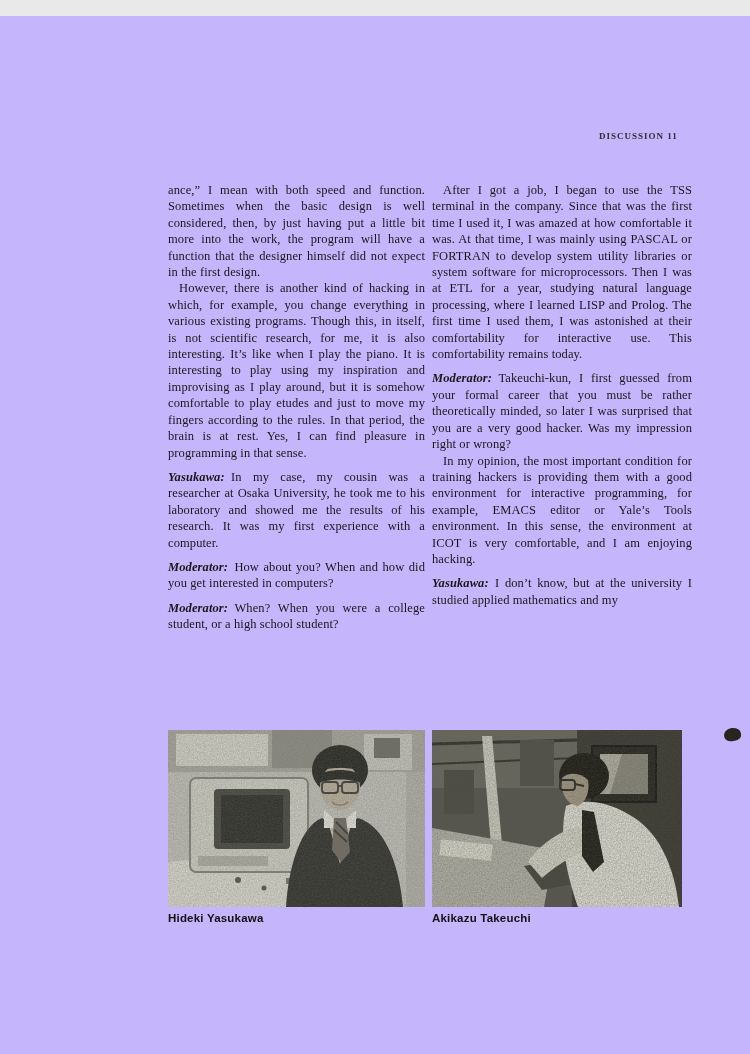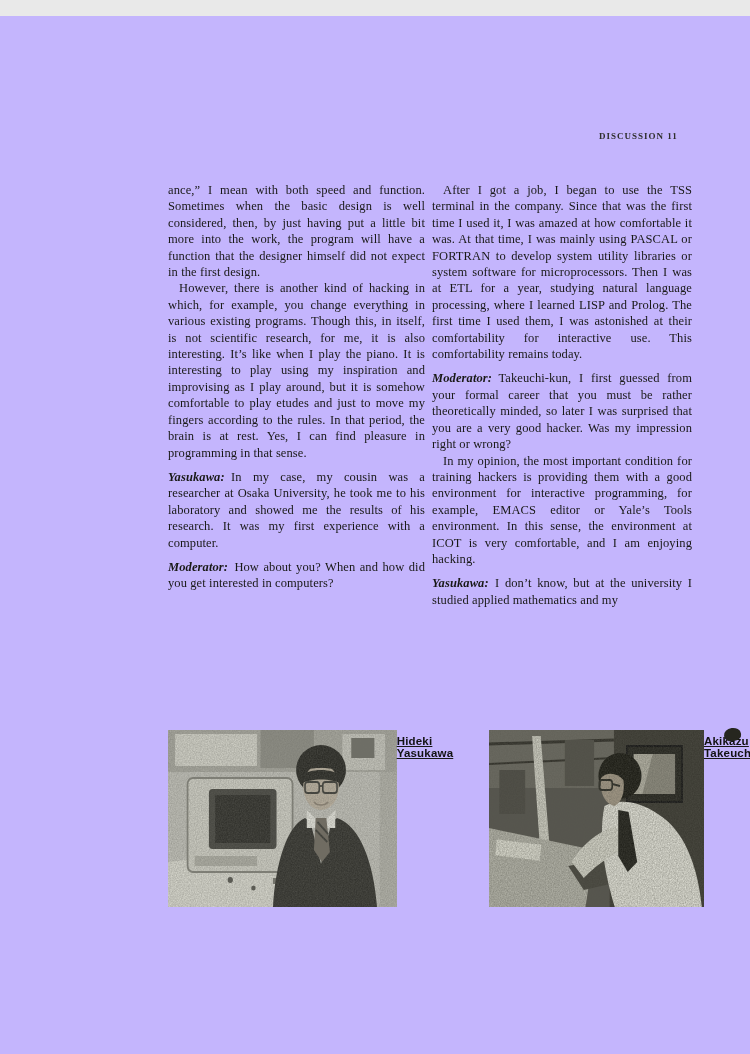--- a/index.html
+++ b/index.html
@@ -24,21 +24,21 @@
   }
   .col.right{width:260px;flex:0 0 260px;}
   p.para{margin:0;}
   p.para.indent{text-indent:11px;}
   p.para.spaced{margin-top:8px;}
   .speaker{font-weight:700;font-style:italic;}
   .photos{
     position:absolute;left:168px;top:714px;width:524px;
     display:flex;gap:7px;
   }
-  .photo-block{display:flex;text-decoration:underline;}
+  .photo-block{display:flex;flex-direction:column;}
   .photo{display:block;width:257px;height:177px;background:#9a9a94;}
   .photo.right{width:250px;}
   .caption{
     margin-top:5px;
     font-family:"Liberation Sans",sans-serif;font-weight:700;
     font-size:11.5px;letter-spacing:0.2px;color:#121212;
   }
   .ink-smudge{
     position:absolute;left:724px;top:712px;width:17px;height:13px;
     background:#26261f;border-radius:55% 55% 45% 45%;
@@ -51,20 +51,21 @@
 <div class="page">
 
   <div class="running-head">DISCUSSION 11</div>
 
   <div class="columns">
     <div class="col left">
         <p class="para">ance,” I mean with both speed and function. Sometimes when the basic design is well considered, then, by just having put a little bit more into the work, the program will have a function that the designer himself did not expect in the first design.</p>
         <p class="para indent">However, there is another kind of hacking in which, for example, you change everything in various existing programs. Though this, in itself, is not scientific research, for me, it is also interesting. It’s like when I play the piano. It is interesting to play using my inspiration and improvising as I play around, but it is somehow comfortable to play etudes and just to move my fingers according to the rules. In that period, the brain is at rest. Yes, I can find pleasure in programming in that sense.</p>
         <p class="para spaced"><span class="speaker">Yasukawa:</span> In my case, my cousin was a researcher at Osaka University, he took me to his laboratory and showed me the results of his research. It was my first experience with a computer.</p>
         <p class="para spaced"><span class="speaker">Moderator:</span> How about you? When and how did you get interested in computers?</p>
+        <p class="para spaced"><span class="speaker">Moderator:</span> When? When you were a college student, or a high school student?</p>
       </div>
     <div class="col right">
         <p class="para indent">After I got a job, I began to use the TSS terminal in the company. Since that was the first time I used it, I was amazed at how comfortable it was. At that time, I was mainly using PASCAL or FORTRAN to develop system utility libraries or system software for microprocessors. Then I was at ETL for a year, studying natural language processing, where I learned LISP and Prolog. The first time I used them, I was astonished at their comfortability for interactive use. This comfortability remains today.</p>
         <p class="para spaced"><span class="speaker">Moderator:</span> Takeuchi-kun, I first guessed from your formal career that you must be rather theoretically minded, so later I was surprised that you are a very good hacker. Was my impression right or wrong?</p>
         <p class="para indent">In my opinion, the most important condition for training hackers is providing them with a good environment for interactive programming, for example, EMACS editor or Yale’s Tools environment. In this sense, the environment at ICOT is very comfortable, and I am enjoying hacking.</p>
         <p class="para spaced"><span class="speaker">Yasukawa:</span> I don’t know, but at the university I studied applied mathematics and my</p>
       </div>
   </div>
 
   <div class="photos">

